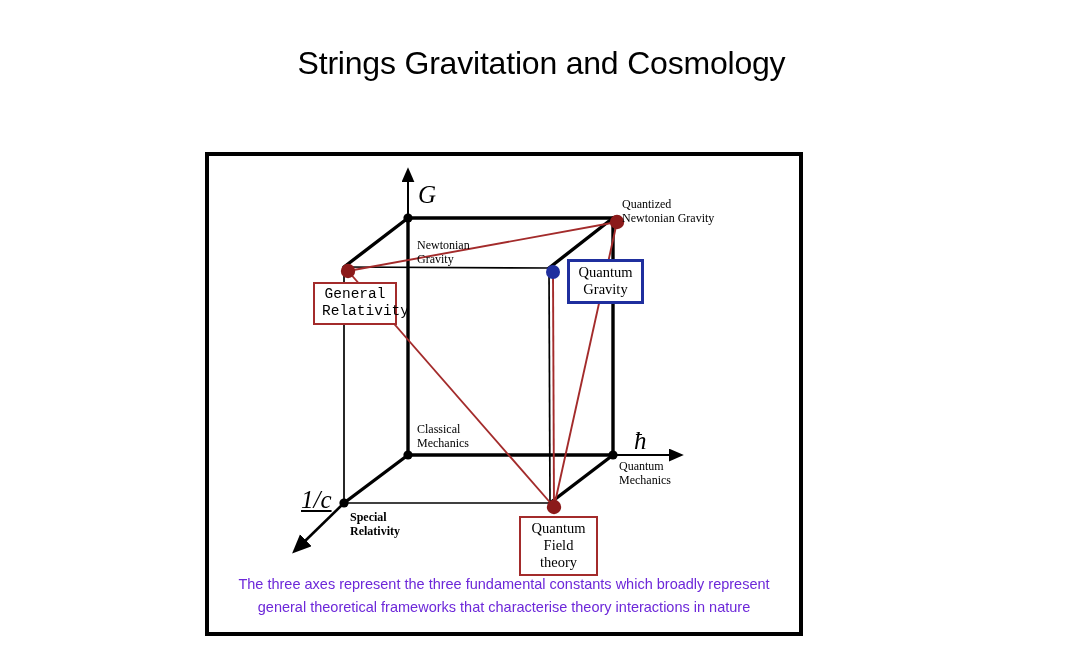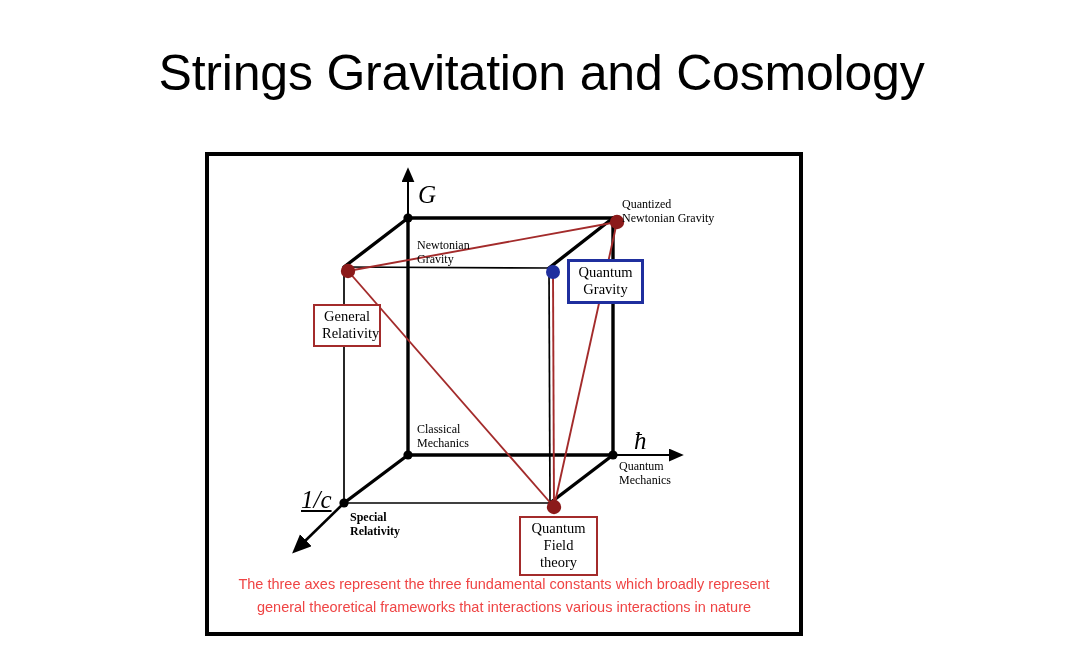--- a/index.html
+++ b/index.html
@@ -19,21 +19,21 @@
     inset: 0;
     background: #ffffff;
   }
   #slide-title {
     position: absolute;
     left: 0;
     top: 46px;
     width: 1083px;
     text-align: center;
     font-family: "Liberation Sans", sans-serif;
-    font-size: 50px;
+    font-size: 32px;
     font-weight: 400;
     color: #000000;
     letter-spacing: -0.2px;
     line-height: 1.1;
     white-space: nowrap;
   }
   #figure-frame {
     position: absolute;
     left: 205px;
     top: 152px;
@@ -50,21 +50,21 @@
     width: 590px;
     height: 476px;
   }
   .fig-caption {
     position: absolute;
     left: 8px;
     width: 574px;
     text-align: center;
     font-family: "Liberation Sans", sans-serif;
     font-size: 14.5px;
-    color: #ef4444;
+    color: #6d28d9;
     line-height: 1.55;
   }
   #caption-line1 { top: 417px; }
   #caption-line2 { top: 440px; }
 
   
   .vlabel {
     position: absolute;
     font-family: "Liberation Serif", serif;
     font-size: 12px;
@@ -186,26 +186,26 @@
 
     <div class="vlabel" style="left:208px; top:267px;">Classical
 Mechanics</div>
 
     <div class="vlabel" style="left:410px; top:304px;">Quantum
 Mechanics</div>
 
     <div class="vlabel" style="left:141px; top:355px;font-weight:bold;">Special
 Relativity</div>
 
-    <div class="boxlabel red" style="left:104px; top:148px; width:68px;">General
+    <div class="boxlabel red" style="left:104px; top:126px; width:84px;font-family:Liberation Mono, monospace;">General
 Relativity</div>
 
     <div class="boxlabel blue" style="left:358px; top:103px; width:77px;">Quantum
 Gravity</div>
 
     <div class="boxlabel red" style="left:310px; top:360px; width:79px;">Quantum
 Field theory</div>
 
     <div class="fig-caption" id="caption-line1">The three axes represent the three fundamental constants which broadly represent</div>
-    <div class="fig-caption" id="caption-line2">general theoretical frameworks that interactions various interactions in nature</div>
+    <div class="fig-caption" id="caption-line2">general theoretical frameworks that characterise theory interactions in nature</div>
 
   </div>
 </div>
 
 </body></html>

